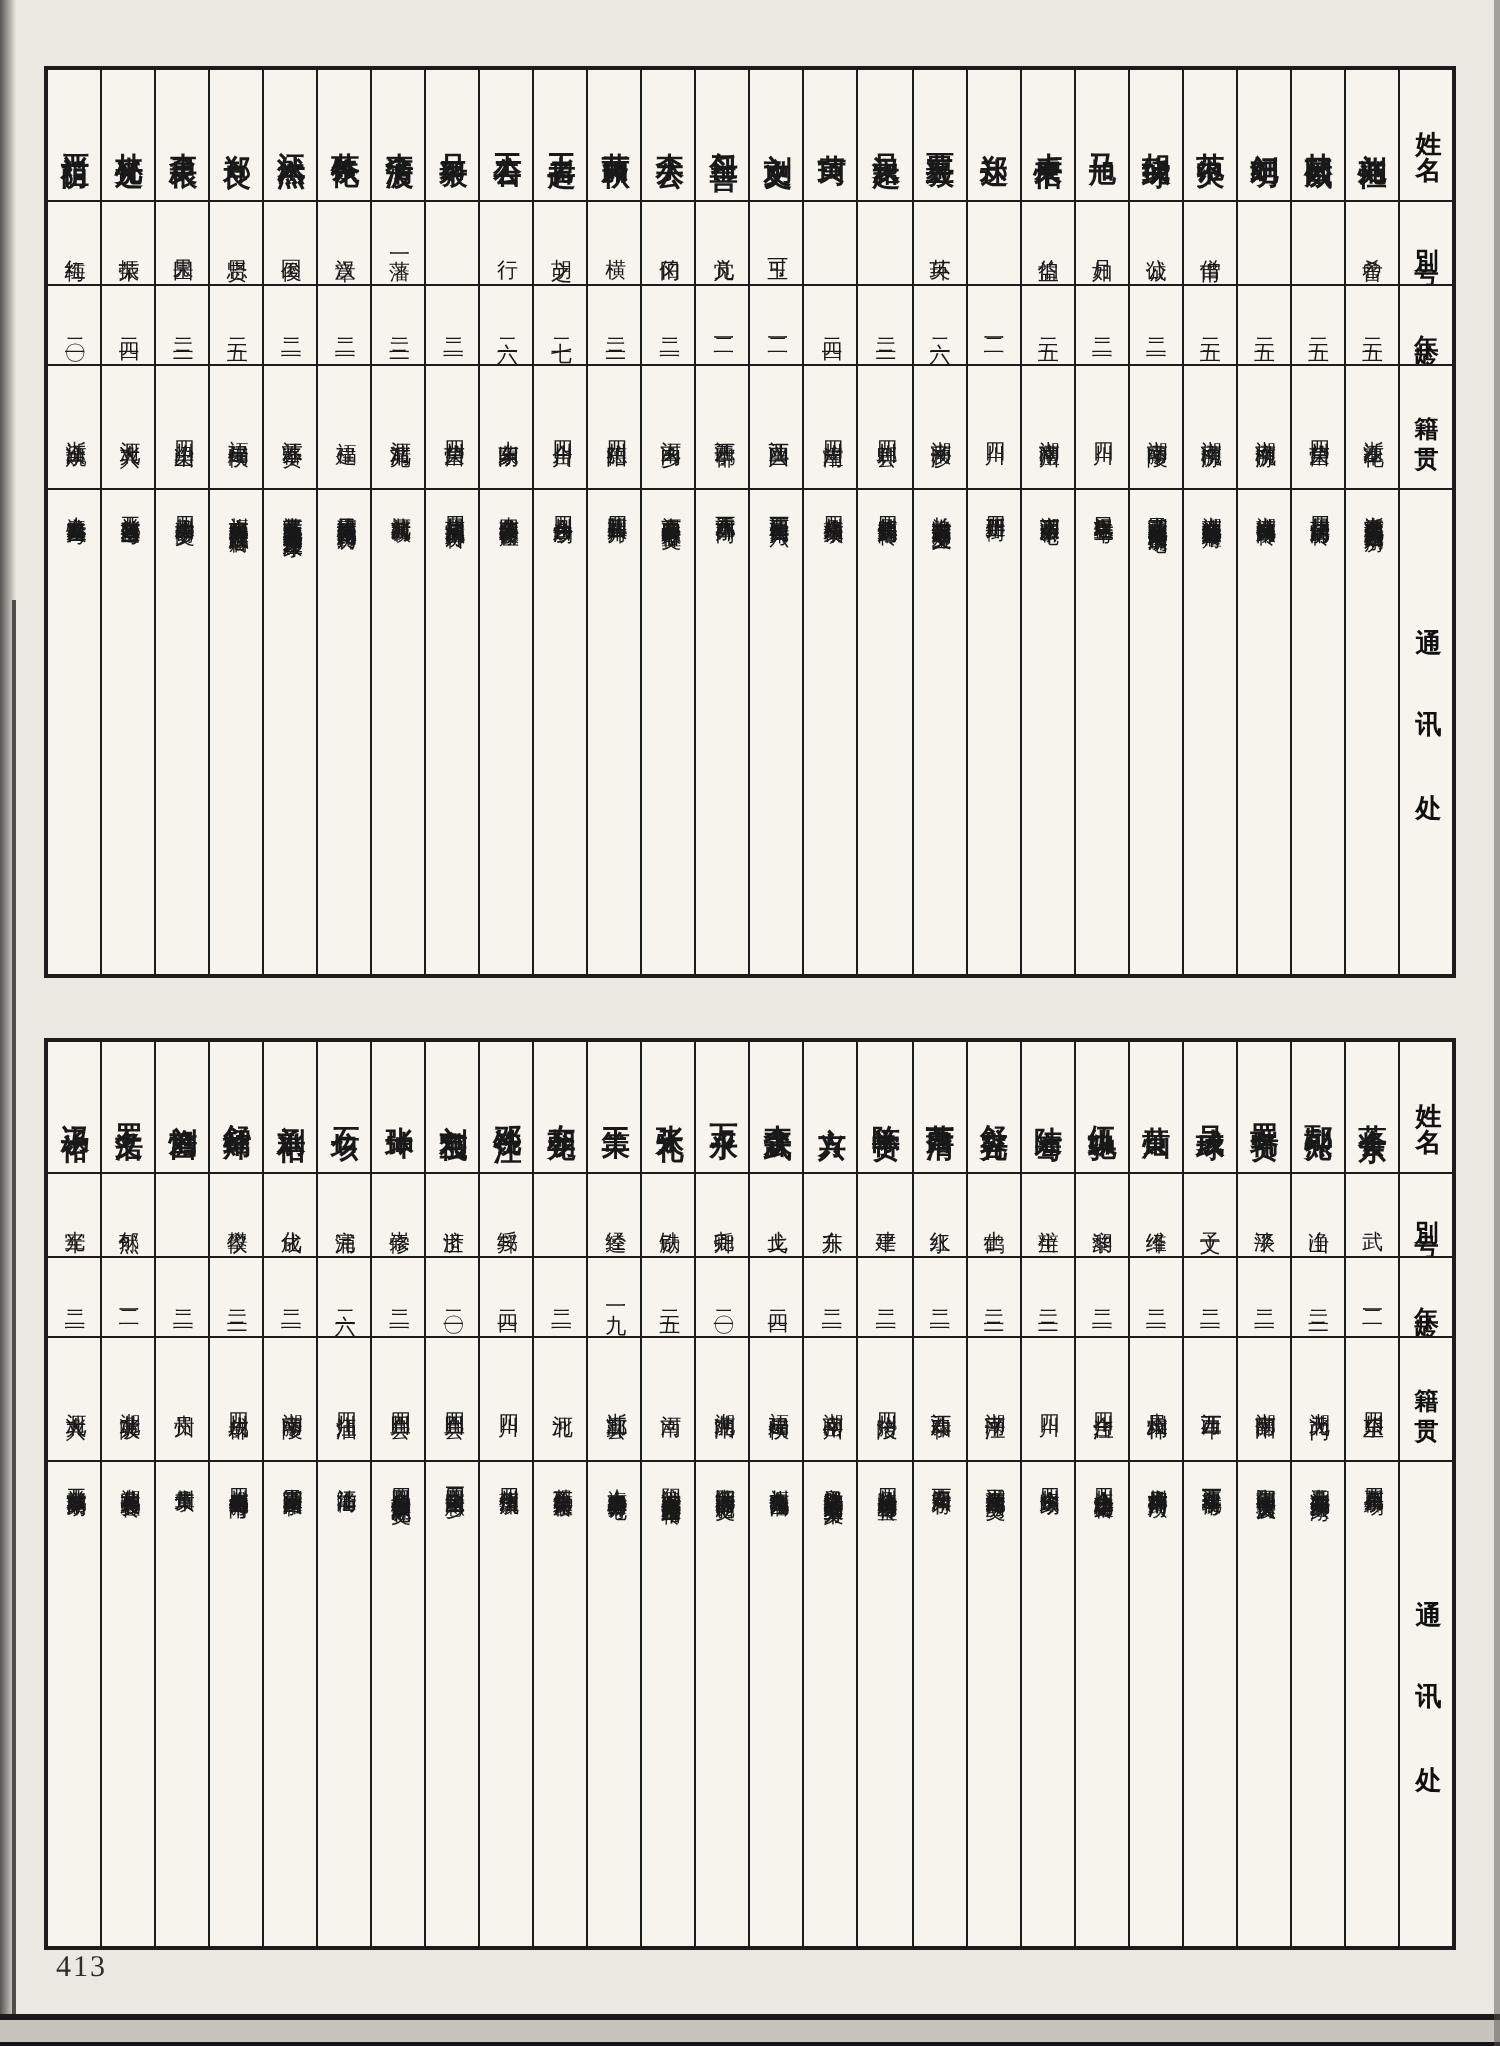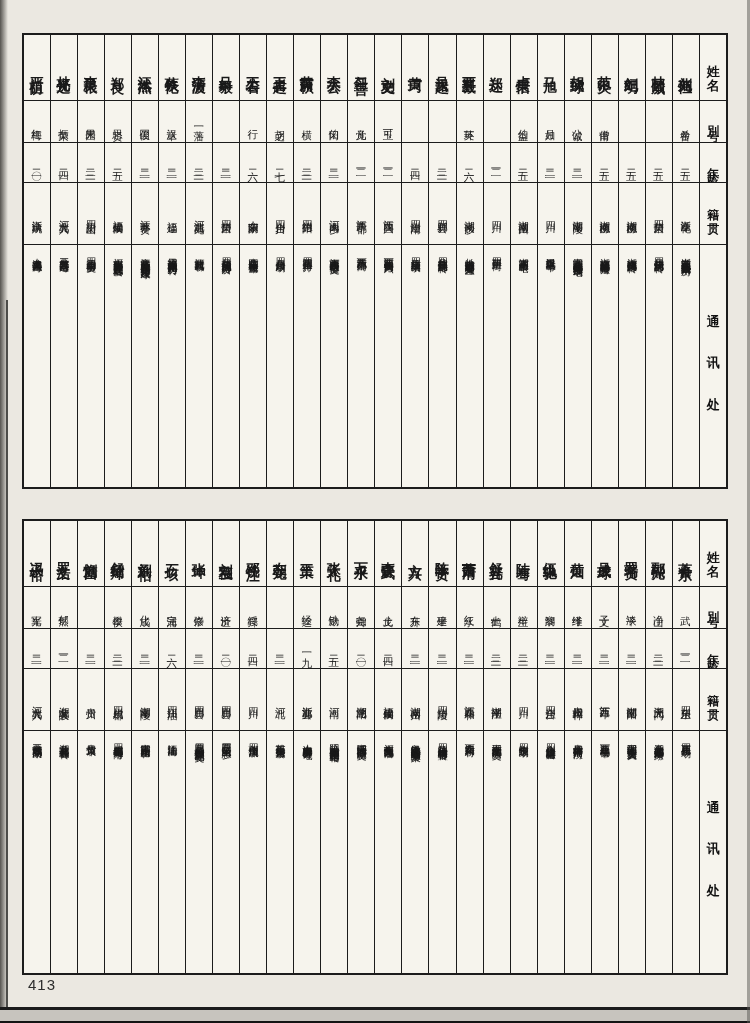--- a/index.html
+++ b/index.html
@@ -45,21 +45,21 @@
   .t-address{ font-size:10px;  line-height:11.5px; letter-spacing:0.5px; max-height:232px; }
   .hdr .vtext { font-weight:bold; color:#111; }
   .h-name   { font-size:13px; letter-spacing:13px; }
   .h-alias  { font-size:12px; letter-spacing:7px; }
   .h-age    { font-size:12px; letter-spacing:6px; }
   .h-origin { font-size:12px; letter-spacing:15px; }
   .h-address{ font-size:13px; letter-spacing:42px; }
   .hdr .b-addr { align-items:center; padding-top:0; }
   .page-number {
     position:absolute; left:28px; top:976px;
-    font-family:Liberation Sans, sans-serif;
+    font-family:Liberation Serif, serif;
     font-size:15px; color:#2d2d2d; letter-spacing:1px;
   }
   .edge-left {
     position:absolute; left:0; top:0; width:8px; height:100%;
     background:linear-gradient(to right, rgba(60,58,54,0.85), rgba(60,58,54,0));
   }
   .edge-left-line {
     position:absolute; left:6px; top:300px; width:2px; height:712px;
     background:#2a2a28; opacity:.8;
   }

